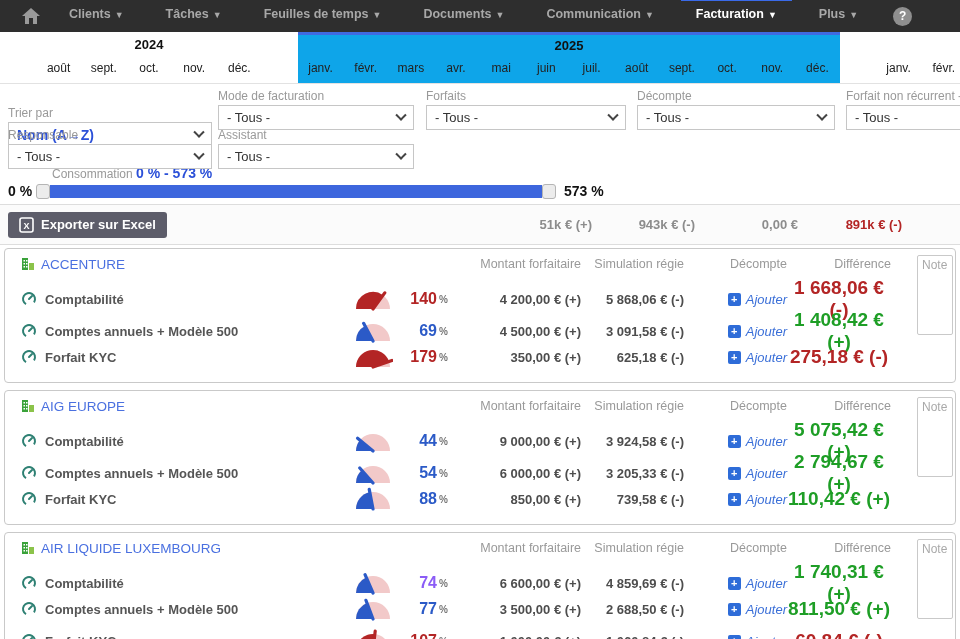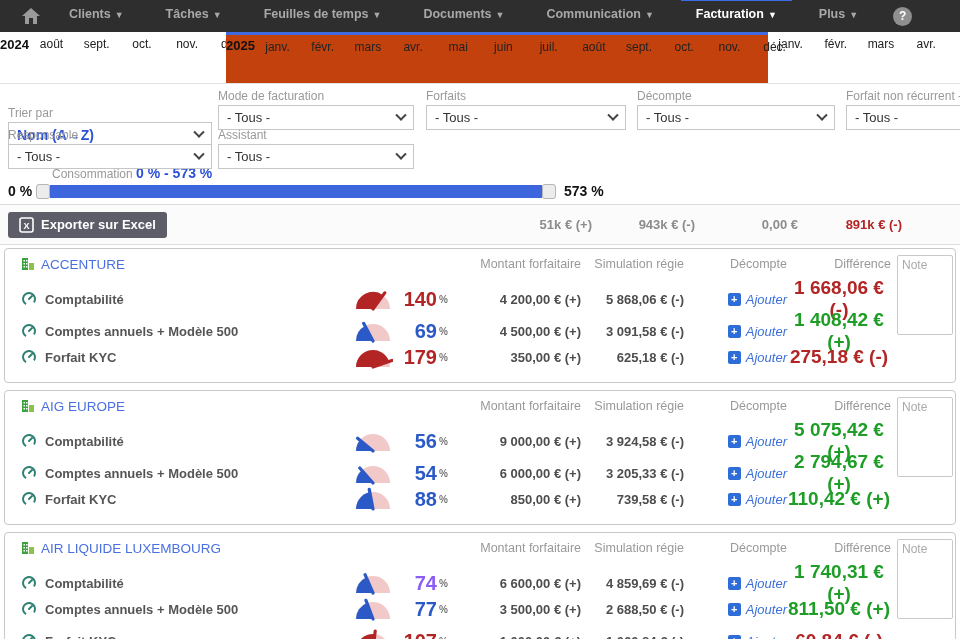--- a/index.html
+++ b/index.html
@@ -10,22 +10,22 @@
   .nav { height:32px; background:#2e2e2e; display:flex; align-items:center; padding-left:14px; }
   .home { width:34px; display:flex; justify-content:center; align-items:center; height:32px; cursor:pointer; }
   .nav-item { position:relative; height:36px; line-height:32px; padding:0 21px; color:#a8a8a8; font-size:12.5px; font-weight:bold; cursor:pointer; white-space:nowrap; }
   .nav-item .caret { font-size:9px; margin-left:4px; }
   .nav-item.active { color:#fff; }
   .nav-item.active::before { content:""; position:absolute; top:0; left:6px; right:6px; height:3px; background:#3a6ae8; }
   .help { width:19px; height:19px; border-radius:50%; background:#8f8f8f; color:#fff; font-size:12px; font-weight:bold; display:flex; align-items:center; justify-content:center; margin-left:14px; cursor:pointer; }
 
   
   .timeline { display:flex; height:52px; border-bottom:1px solid #e2e2e2; }
-  .tl-block { display:flex; flex-direction:row; }
-  .tl-block.hl { background:#c2410c; border-top:3px solid #3f6ae0; }
+  .tl-block { display:flex; flex-direction:column;margin-left:36px; }
+  .tl-block.hl { background:#0ea5e9; border-top:3px solid #3f6ae0; }
   .tl-year { height:24px; display:flex; align-items:center; justify-content:center; font-size:13px; font-weight:bold; color:#111; }
   .tl-block.hl .tl-year { height:21px; }
   .tl-months { display:flex; flex:1; }
   .tl-month { width:45.2px; text-align:center; font-size:12px; color:#222; line-height:24px; cursor:pointer; }
   .tl-b1 { width:226px; } .tl-b2 { width:542px; } .tl-b3 { width:192px; }
 
   
   .filters { position:relative; height:79px; }
   .fgroup { position:absolute; }
   .flabel { font-size:12px; color:#999; margin-bottom:2px; }
@@ -56,30 +56,30 @@
   
   .cards { padding-top:3px; }
   .card { position:relative; width:952px; margin:0 0 7px 4px; border:1px solid #c9c9c9; border-radius:4px; padding:4px 0 9px 0; background:#fff; }
   .crow { display:grid; grid-template-columns:328px 70px 48px 130px 103px 103px 104px; align-items:center; }
   .crow.head { height:22px; margin-bottom:2px; }
   .crow.task { height:32px; }
   .client-name { grid-column:1/4; display:flex; align-items:center; gap:6px; padding-left:16px; font-size:13.5px; color:#4a70e0; cursor:pointer; }
   .colhead { font-size:12.5px; color:#999; text-align:right; }
   .task-name { display:flex; align-items:center; gap:8px; padding-left:16px; font-size:13px; font-weight:bold; color:#555; }
   .pct-wrap { grid-column:2/4; display:flex; align-items:center; justify-content:flex-end; }
-  .pct-num { width:40px; text-align:right; font-size:20px; font-weight:bold; margin-left:4px; }
+  .pct-num { width:40px; text-align:right; font-size:16px; font-weight:bold; margin-left:4px; }
   .pct-sign { font-size:10px; font-weight:bold; color:#777; margin-left:2px; width:12px; }
   .money { font-size:13px; font-weight:bold; color:#4d4d4d; text-align:right; }
   .addcell { display:flex; align-items:center; justify-content:flex-end; gap:5px; cursor:pointer; }
   .plus { width:13px; height:13px; background:#2e6cd8; border-radius:2px; color:#fff; font-size:11px; font-weight:bold; line-height:13px; text-align:center; }
   .addlbl { font-size:13px; font-style:italic; color:#3a6fd8; }
   .diff { font-size:19px; font-weight:bold; text-align:center; }
   .diff[data-state="neg"] { color:#b32525; }
   .diff[data-state="pos"] { color:#1e9e26; }
-  .note { position:absolute; top:6px; right:2px; width:56px; height:80px; border:1px solid #c9c9c9; border-radius:2px; resize:none; font-family:inherit; font-size:12px; color:#555; padding:2px 4px; outline:none; }
+  .note { position:absolute; top:6px; right:2px; width:36px; height:80px; border:1px solid #c9c9c9; border-radius:2px; resize:none; font-family:inherit; font-size:12px; color:#555; padding:2px 4px; outline:none; }
   .note::placeholder { color:#a9a9a9; }
   .gauge { flex:none; }
 </style>
 </head>
 <body>
 
 <div id="page">
 
   <div class="nav">
     <div class="home">
@@ -343,21 +343,21 @@
               <line x1="8" y1="8" x2="11" y2="5" stroke="#2e8073" stroke-width="2" stroke-linecap="round"></line>
             </svg>
           <span>Comptabilité</span>
         </div>
         <div class="pct-wrap">
           <svg class="gauge" width="40" height="24" viewBox="0 0 40 24">
               <path class="gauge-bg" d="M 3 22 A 17 17 0 0 1 37 22 Z" fill="#f2c9c9"></path>
               <path class="gauge-fill" d="M 3 22 A 17 17 0 0 1 6.90 11.16 L 20 22 Z" fill="#2b5ac7"></path>
               <line class="gauge-needle" x1="20" y1="22" x2="4.59" y2="9.25" stroke-width="3.2" stroke-linecap="round" stroke="#2b5ac7"></line>
             </svg>
-          <span class="pct-num" style="color: rgb(43, 90, 199);">56</span>
+          <span class="pct-num" style="color: rgb(43, 90, 199);">44</span>
           <span class="pct-sign">%</span>
         </div>
         <div class="money">9 000,00 € (+)</div>
         <div class="money">3 924,58 € (-)</div>
         <div class="addcell">
             <span class="plus">+</span>
             <span class="addlbl">Ajouter</span>
           </div>
         <div class="diff" data-state="pos">5 075,42 € (+)</div>
       </div>

